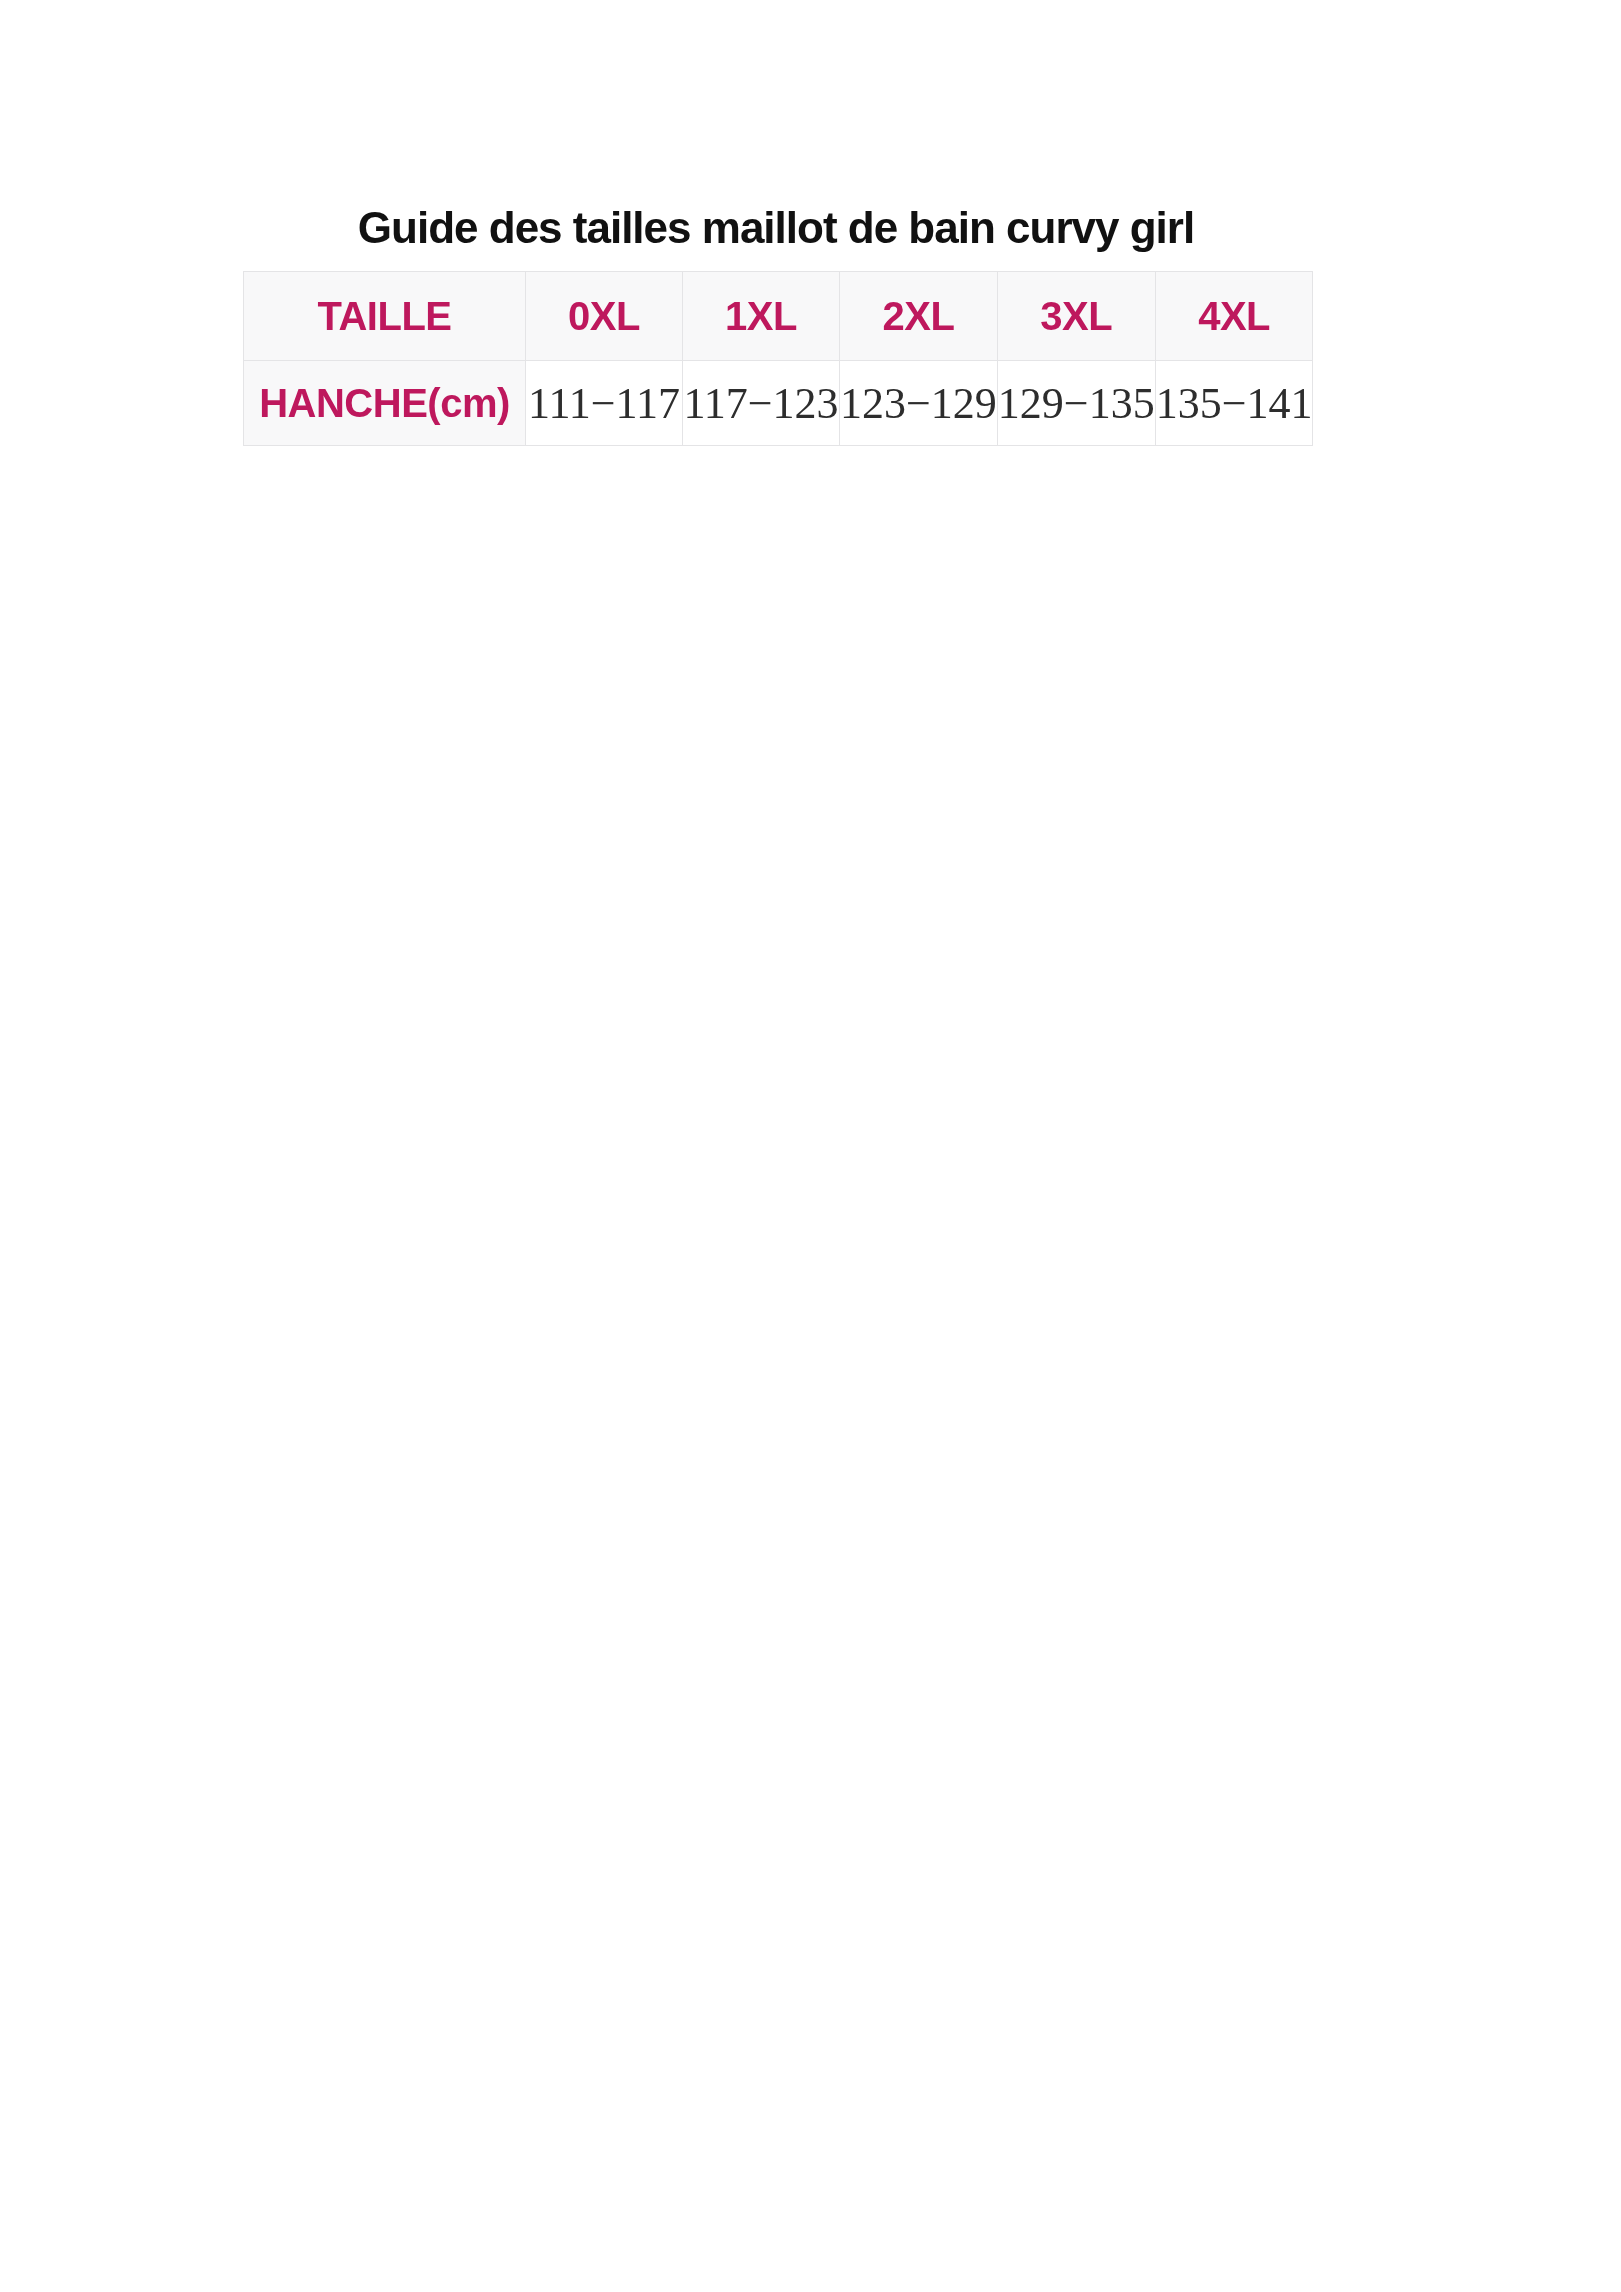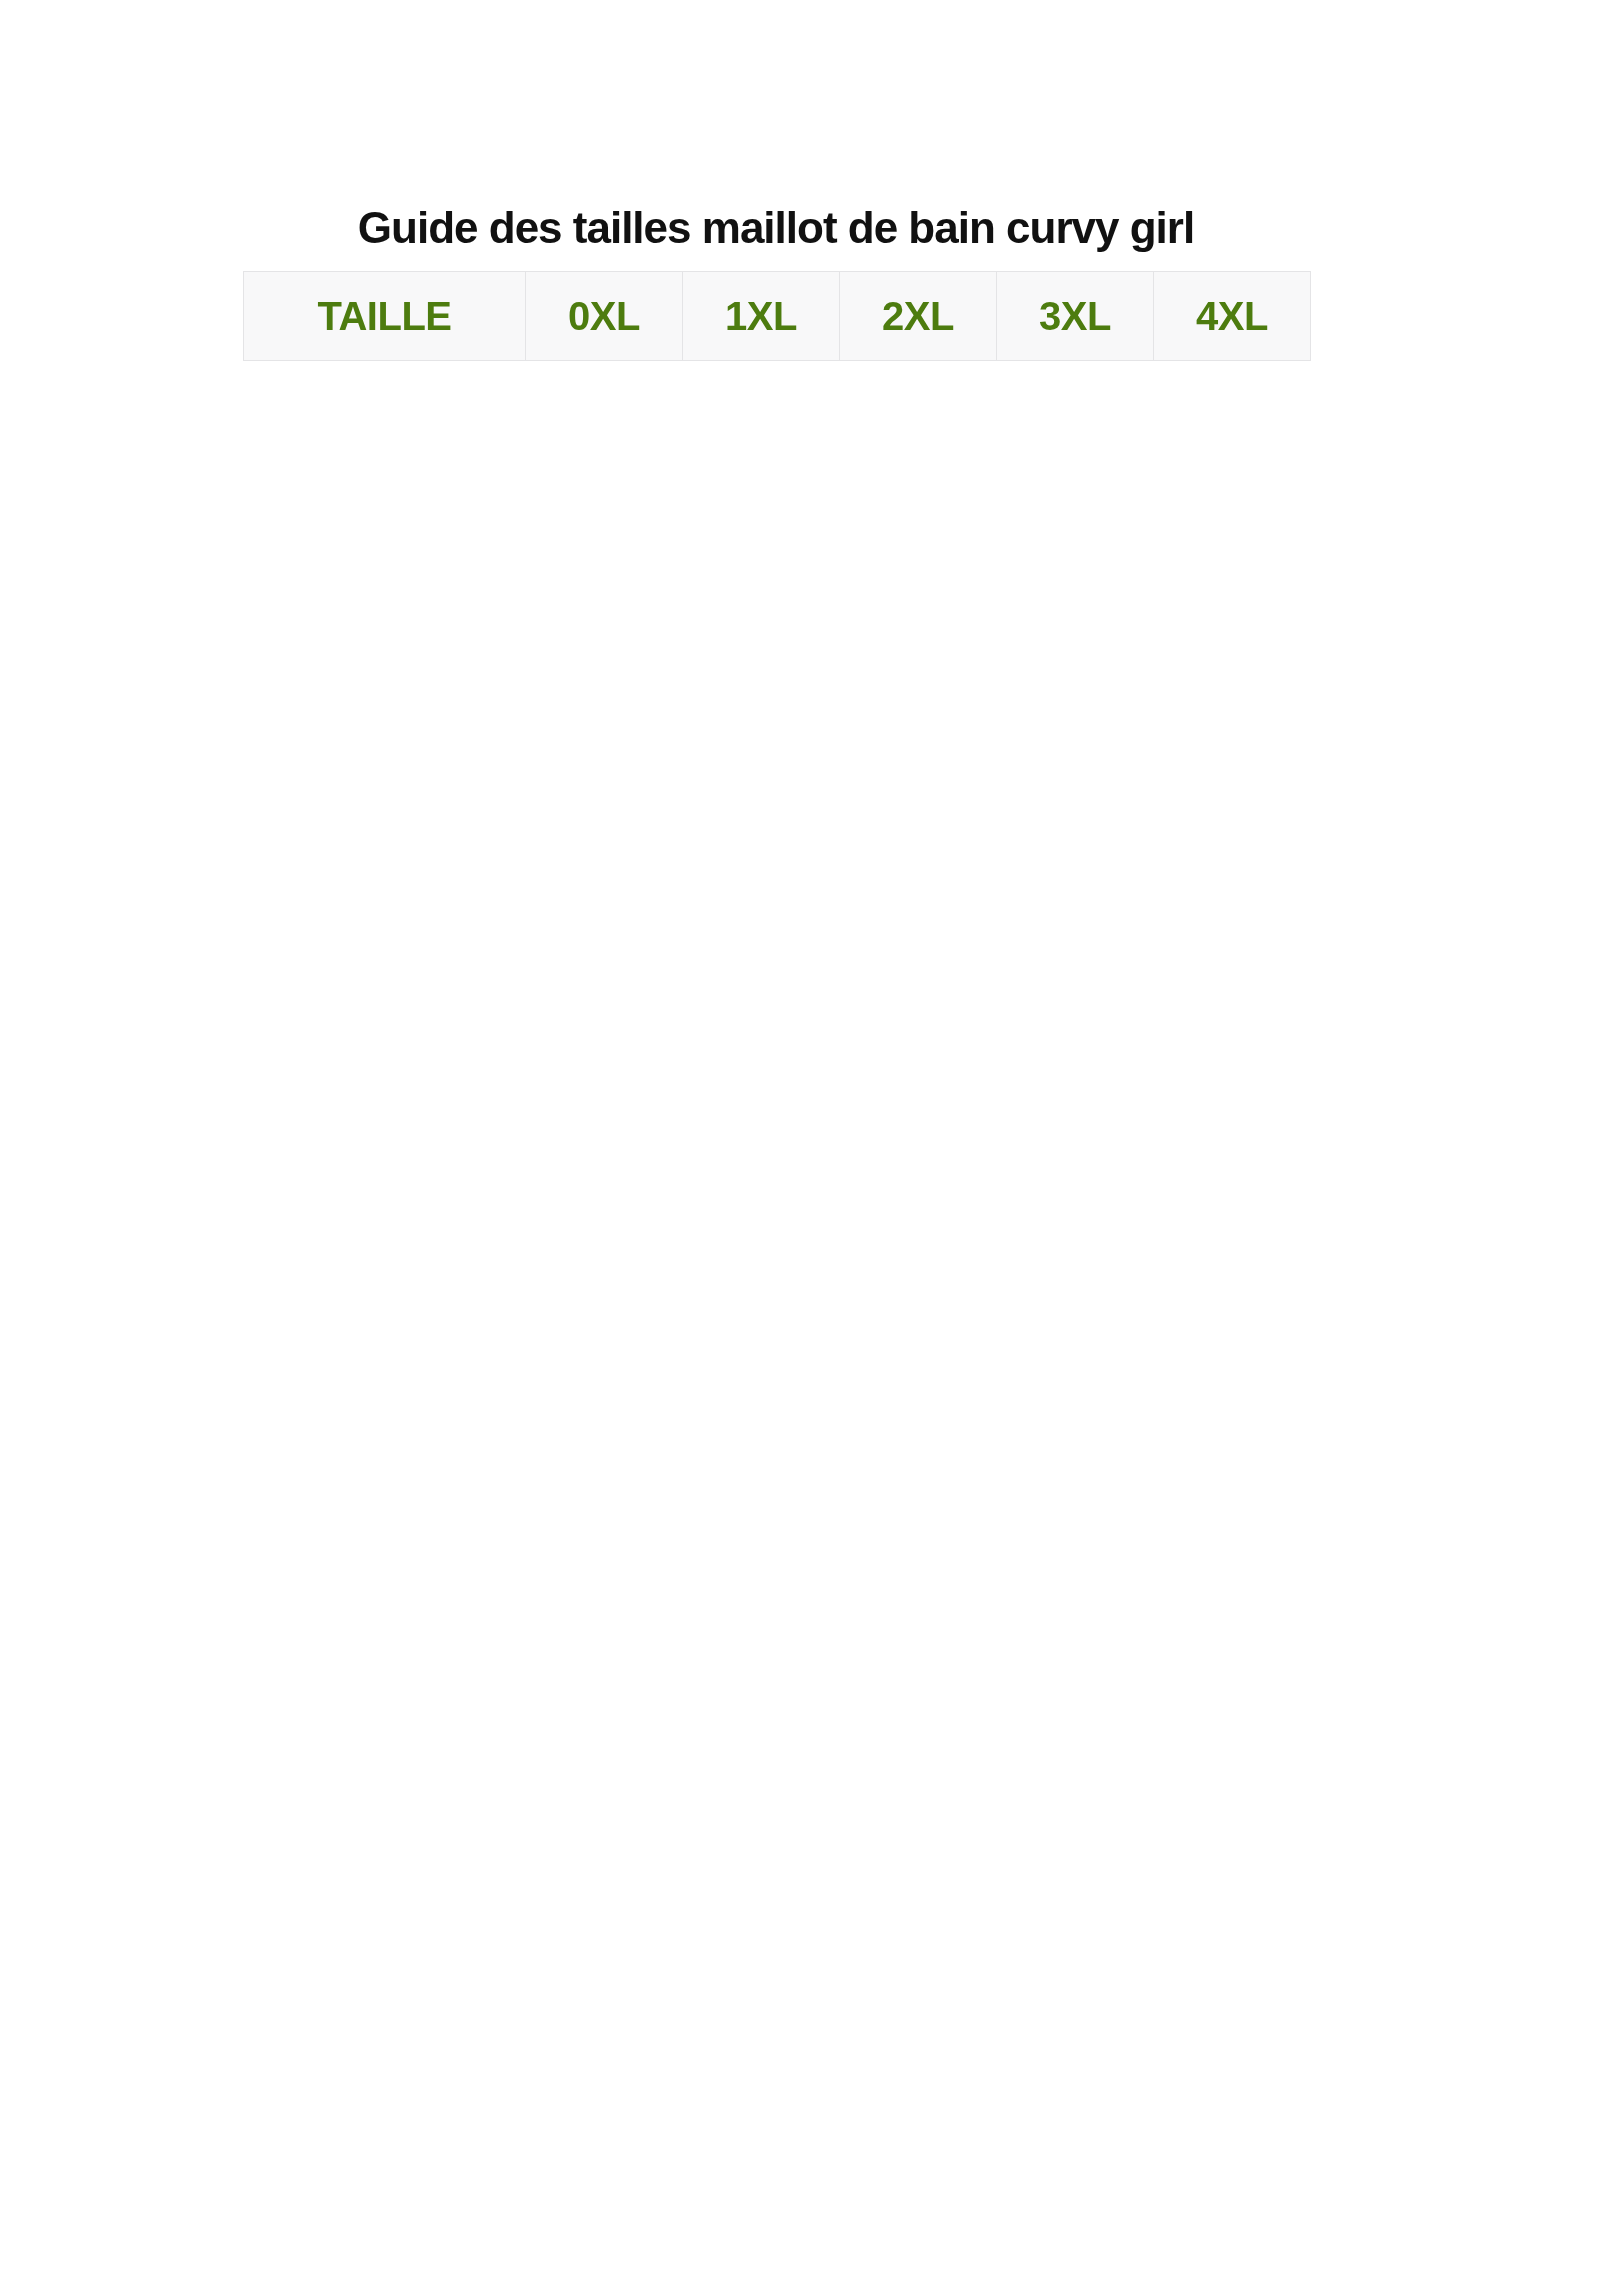--- a/index.html
+++ b/index.html
@@ -46,21 +46,21 @@
     vertical-align: middle;
     overflow: hidden;
   }
   .size-table thead tr { height: 89px; }
   .size-table tbody tr { height: 85px; }
   .size-table th {
     background: #f8f8f9;
     font-family: "Liberation Sans", sans-serif;
     font-weight: 700;
     font-size: 40px;
-    color: #4d7c0f;
+    color: #be185d;
     letter-spacing: -0.5px;
   }
   .size-table td {
     background: #ffffff;
     font-family: "Liberation Serif", "DejaVu Serif", serif;
     font-size: 44px;
     color: #2d2d2d;
   }
 </style>
 </head>
@@ -83,17 +83,25 @@
       <tr>
         <th>TAILLE</th>
         <th>0XL</th>
         <th>1XL</th>
         <th>2XL</th>
         <th>3XL</th>
         <th>4XL</th>
       </tr>
     </thead>
     <tbody>
+      <tr>
+        <th>HANCHE(cm)</th>
+        <td>111−117</td>
+        <td>117−123</td>
+        <td>123−129</td>
+        <td>129−135</td>
+        <td>135−141</td>
+      </tr>
     </tbody>
   </table>
 
 </div>
 
 
 </body></html>

